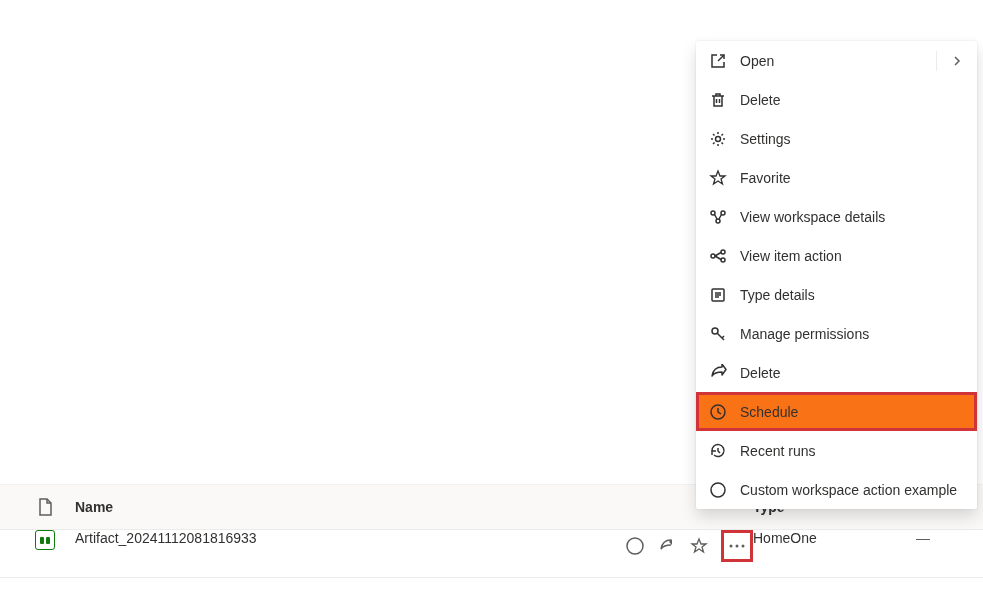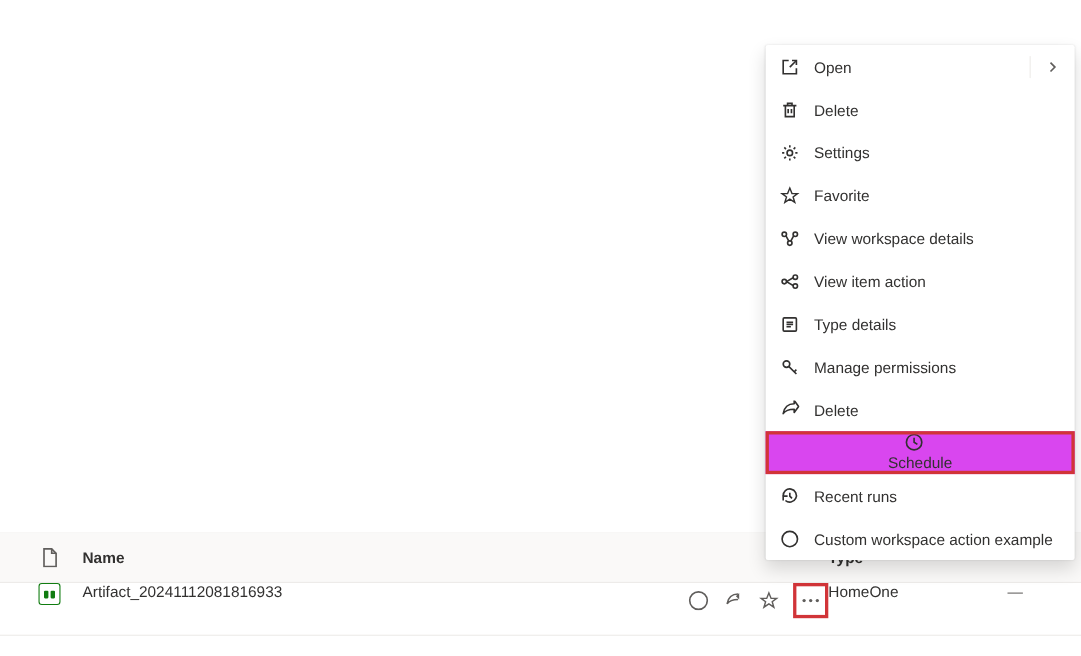--- a/index.html
+++ b/index.html
@@ -127,24 +127,23 @@
     }
     .menu-item {
       display: flex;
       align-items: center;
       height: 39px;
       padding: 0 12px;
       cursor: pointer;
       position: relative;
     }
     .menu-item-highlighted {
-      background: #d946ef;
+      background: #f97316;
       outline: 3px solid #d13438;
       outline-offset: -3px;
-      flex-direction: column;
     }
     .menu-icon {
       width: 20px;
       height: 20px;
       margin-right: 12px;
       display: flex;
       align-items: center;
       justify-content: center;
       color: #323130;
     }

